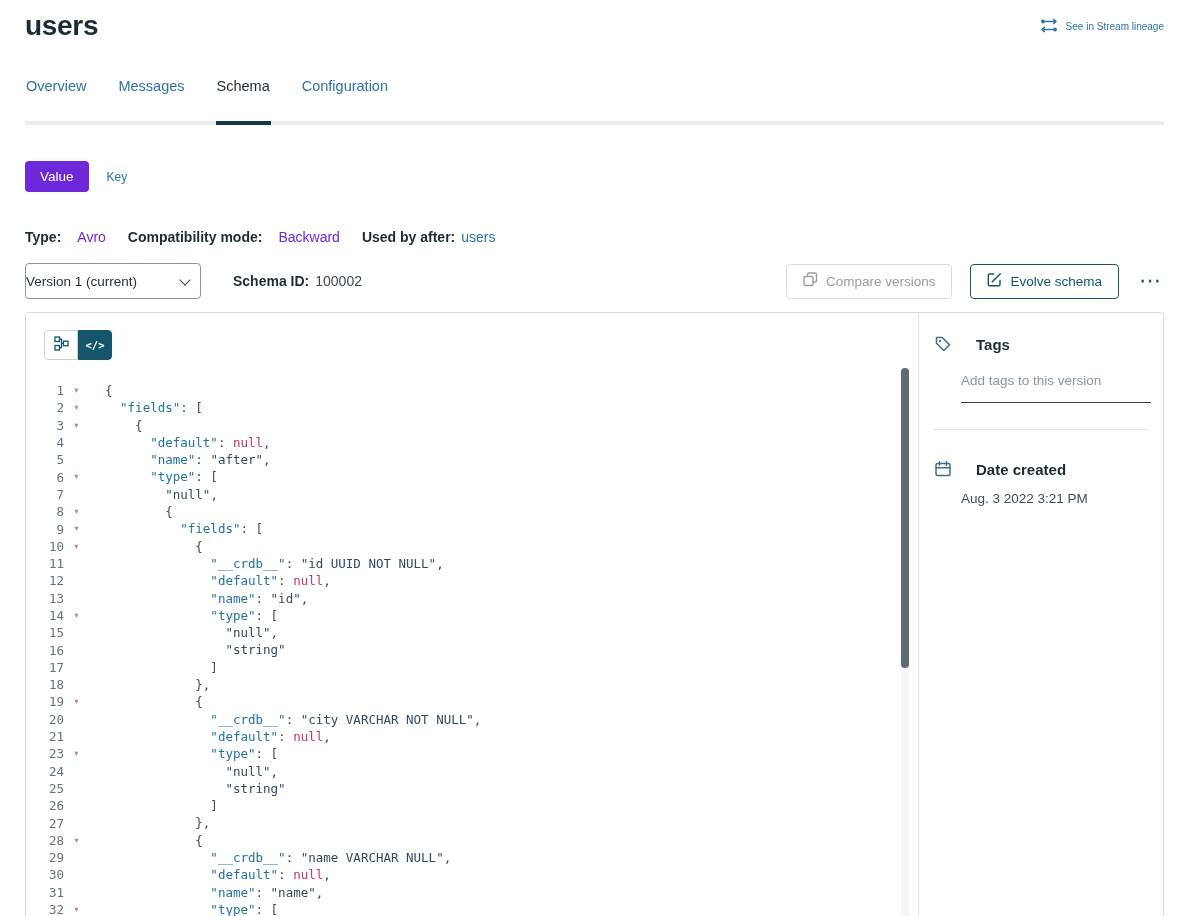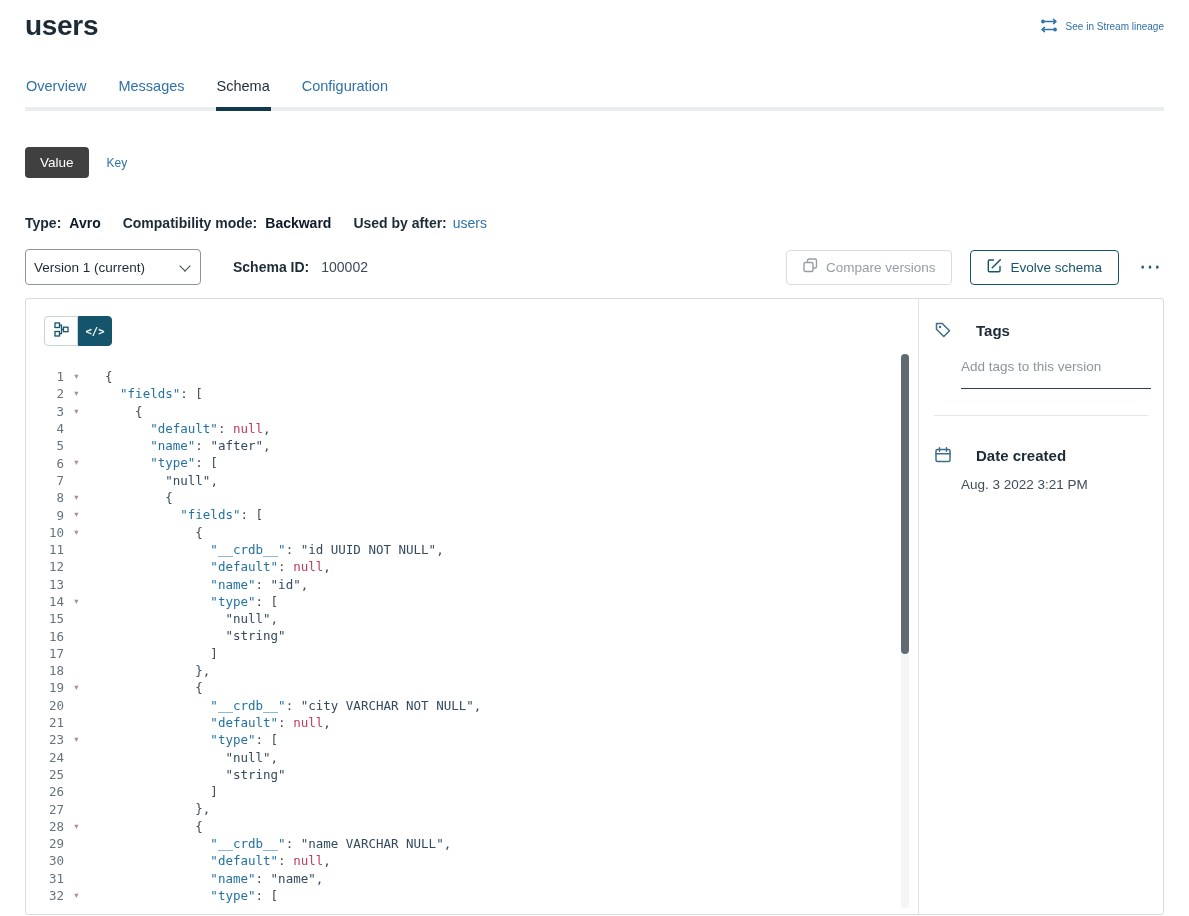--- a/index.html
+++ b/index.html
@@ -7,42 +7,42 @@
   body { font-family:"Liberation Sans", sans-serif; color:#1c2b36; }
   .page { padding:0 25px;border-radius:24px; }
 
   
   .topbar { display:flex; justify-content:space-between; align-items:flex-start; padding-top:10px; }
   .title { font-size:28px; font-weight:700; letter-spacing:-0.3px; }
   .lineage-link { display:flex; align-items:center; gap:8px; margin-top:8px; color:#2f71a8; font-size:10px; text-decoration:none; cursor:pointer; }
 
   
   .tabs { display:flex; gap:30px; margin-top:30px; border-bottom:4px solid #e9edef; }
-  .tab { background:none; border:none; font-family:inherit; font-size:14.5px; color:#2f71a8; padding:6px 1px 13px; cursor:pointer; }
+  .tab { background:none; border:none; font-family:inherit; font-size:14.5px; color:#2f71a8; padding:6px 1px 27px; cursor:pointer; }
   .tab.active { color:#1c2b36; font-weight:500; border-bottom:4px solid #10394b; margin-bottom:-4px; }
 
   
   .vk-toggle { margin-top:36px; display:flex; align-items:center; gap:10px; }
-  .btn-value { background:#404040; color:#fff; border:none; border-radius:4px; font-family:inherit; font-size:13.5px; padding:8px 15px; cursor:pointer; }
+  .btn-value { background:#6d28d9; color:#fff; border:none; border-radius:4px; font-family:inherit; font-size:13.5px; padding:8px 15px; cursor:pointer; }
   .btn-key { background:none; border:none; color:#2f71a8; font-family:inherit; font-size:12px; padding:8px 8px; cursor:pointer; }
 
   
   .meta-row { margin-top:37px; font-size:14px; display:flex; align-items:center; }
   .meta-row b { font-weight:700; }
-  .meta-row .val { margin-left:8px; color:#0f172a;font-weight:bold; }
+  .meta-row .val { margin-left:16px; color:#6d28d9; }
   .meta-group { margin-right:22px; }
   .meta-link { color:#2f71a8; text-decoration:none; margin-left:6px; cursor:pointer; }
 
   
   .toolbar-row { margin-top:18px; display:flex; align-items:center; }
   .select-wrap { position:relative; width:176px; }
-  .select-wrap select { width:100%; height:36px; appearance:none; -webkit-appearance:none; border:1px solid #8a969e; border-radius:4px; background:#fff; font-family:inherit; font-size:13.5px; color:#1c2b36; padding:0 28px 0 8px; cursor:pointer; }
+  .select-wrap select { width:100%; height:36px; appearance:none; -webkit-appearance:none; border:1px solid #8a969e; border-radius:4px; background:#fff; font-family:inherit; font-size:13.5px; color:#1c2b36; padding:0 28px 0 0; cursor:pointer; }
   .select-chev { position:absolute; right:12px; top:13px; width:8px; height:8px; border-right:1.6px solid #3c4a52; border-bottom:1.6px solid #3c4a52; transform:rotate(45deg); pointer-events:none; }
   .schema-id { margin-left:32px; font-size:14px; }
-  .schema-id .val { margin-left:12px; color:#3c4a54; }
+  .schema-id .val { margin-left:6px; color:#3c4a54; }
   .toolbar-right { margin-left:auto; display:flex; align-items:center; gap:18px; }
   .btn-compare { display:flex; align-items:center; gap:8px; height:35px; padding:4px 16px; background:#fff; border:1px solid #d7dde0; border-radius:4px; color:#959ea4; font-family:inherit; font-size:13.5px; cursor:default; }
   .btn-evolve { display:flex; align-items:center; gap:8px; height:35px; padding:0 16px; background:#fff; border:1px solid #15556b; border-radius:4px; color:#15556b; font-family:inherit; font-size:13.5px; font-weight:500; cursor:pointer; }
   .btn-more { background:none; border:none; color:#15556b; font-size:22px; line-height:20px; cursor:pointer; padding:0 2px; letter-spacing:1px; }
 
   
   .panel { margin-top:13px; border:1px solid #d6dce0; border-radius:3px; height:617px; display:flex; overflow:hidden; }
   .editor { flex:1; min-width:0; position:relative; }
   .editor-toolbar { display:inline-flex; margin:17px 0 0 18px; }
   .tbtn { width:34px; height:30px; display:flex; align-items:center; justify-content:center; border:1px solid #c9d2d8; background:#fff; cursor:pointer; }

